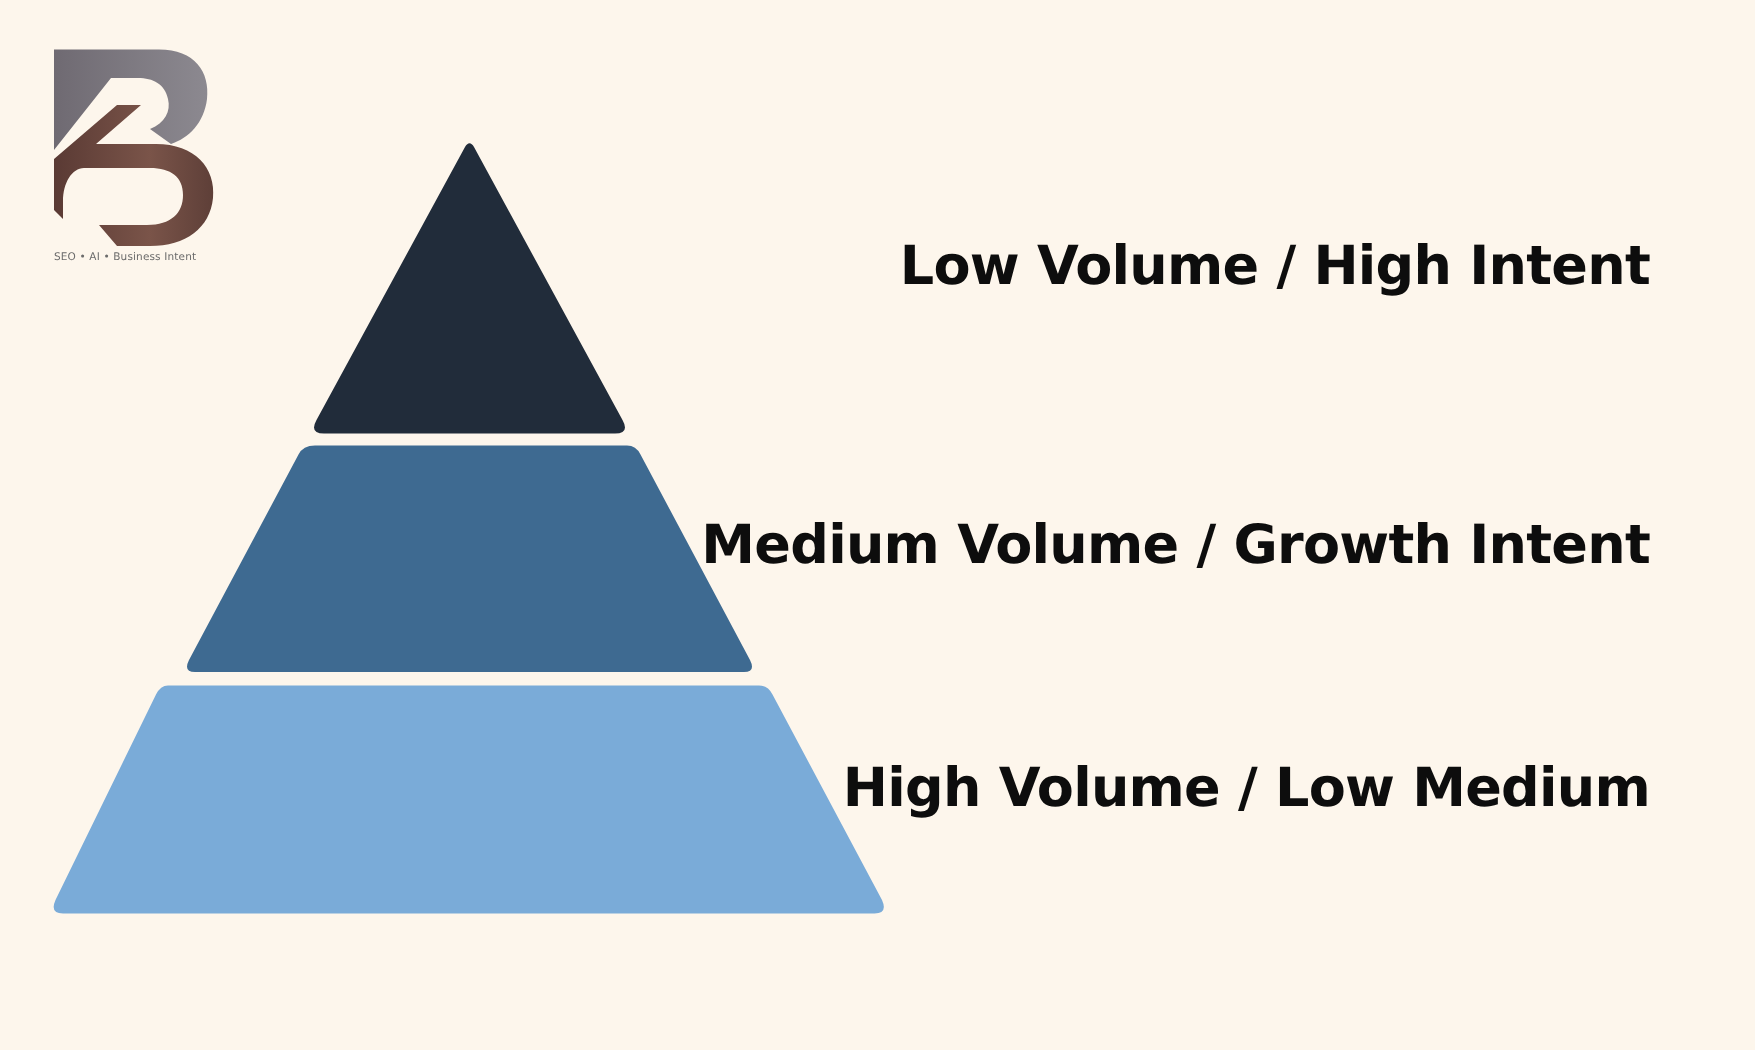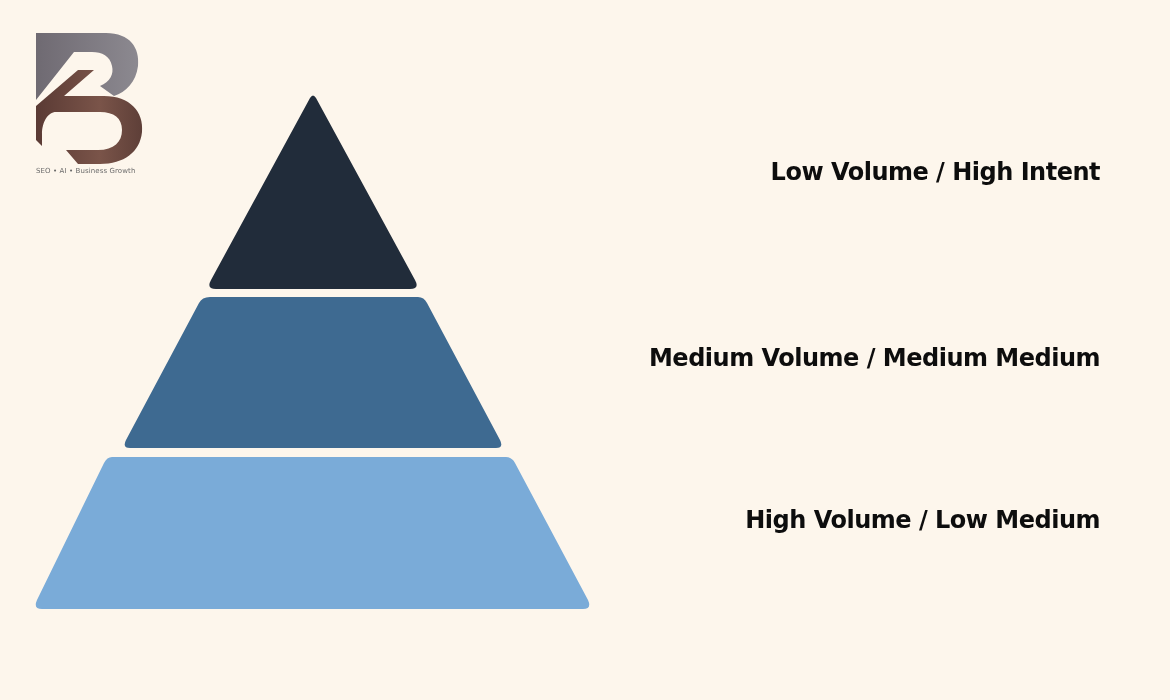--- a/index.html
+++ b/index.html
@@ -41,21 +41,21 @@
       left: 0;
       top: 0;
       width: 620px;
       height: 640px;
     }
     .label {
       position: absolute;
       right: 70px;
       font-family: "DejaVu Sans", sans-serif;
       font-weight: bold;
-      font-size: 24px;
+      font-size: 36px;
       color: #0d0d0d;
       white-space: nowrap;
       letter-spacing: -0.5px;
       line-height: 1;
     }
     .label-top { top: 160px; }
     .label-mid { top: 346px; }
     .label-bot { top: 508px; }
   </style>
 </head>
@@ -72,27 +72,27 @@
         <stop offset="0" stop-color="#5a3a34"></stop>
         <stop offset="0.6" stop-color="#7a5449"></stop>
         <stop offset="1" stop-color="#5e3f38"></stop>
       </linearGradient>
     </defs>
 
     <path d="M2 3 L72 3 C96 3 106 18 104 36 C102 52 92 62 80 66 L66 56 C76 52 80 44 78 36 C76 26 68 22 58 22 L40 22 L2 70 Z" fill="url(#gUpper)"></path>
 
     <path d="M2 76 L44 40 L60 40 L30 66 L70 66 C96 66 110 82 108 102 C106 122 90 134 66 134 L44 134 L32 120 L64 120 C80 120 88 112 88 100 C88 88 80 82 66 82 L22 82 C14 82 8 92 8 104 L8 116 L2 110 Z" fill="url(#gLower)"></path>
   </svg>
-  <div class="tagline">SEO • AI • Business Growth</div>
+  <div class="tagline">SEO • AI • Business Intent</div>
 </div>
 
 <svg class="pyramid" width="620" height="640" viewBox="0 0 620 640">
 
   <path d="M310 98 Q313 93 316 98 L415 280 Q420 289 410 289 L216 289 Q206 289 211 280 Z" fill="#212c3a"></path>
 
   <path d="M210 297 L418 297 Q424 297 427 303 L500 440 Q504 448 496 448 L130 448 Q122 448 126 440 L199 303 Q202 297 210 297 Z" fill="#3e6a91"></path>
 
   <path d="M112 457 L506 457 Q512 457 515 463 L588 600 Q592 609 583 609 L42 609 Q33 609 37 600 L104 463 Q107 457 112 457 Z" fill="#7aabd8"></path>
 </svg>
 
 <div class="label label-top">Low Volume / High Intent</div>
-<div class="label label-mid">Medium Volume / Medium Medium</div>
+<div class="label label-mid">Medium Volume / Growth Intent</div>
 <div class="label label-bot">High Volume / Low Medium</div>
 
 </body></html>

